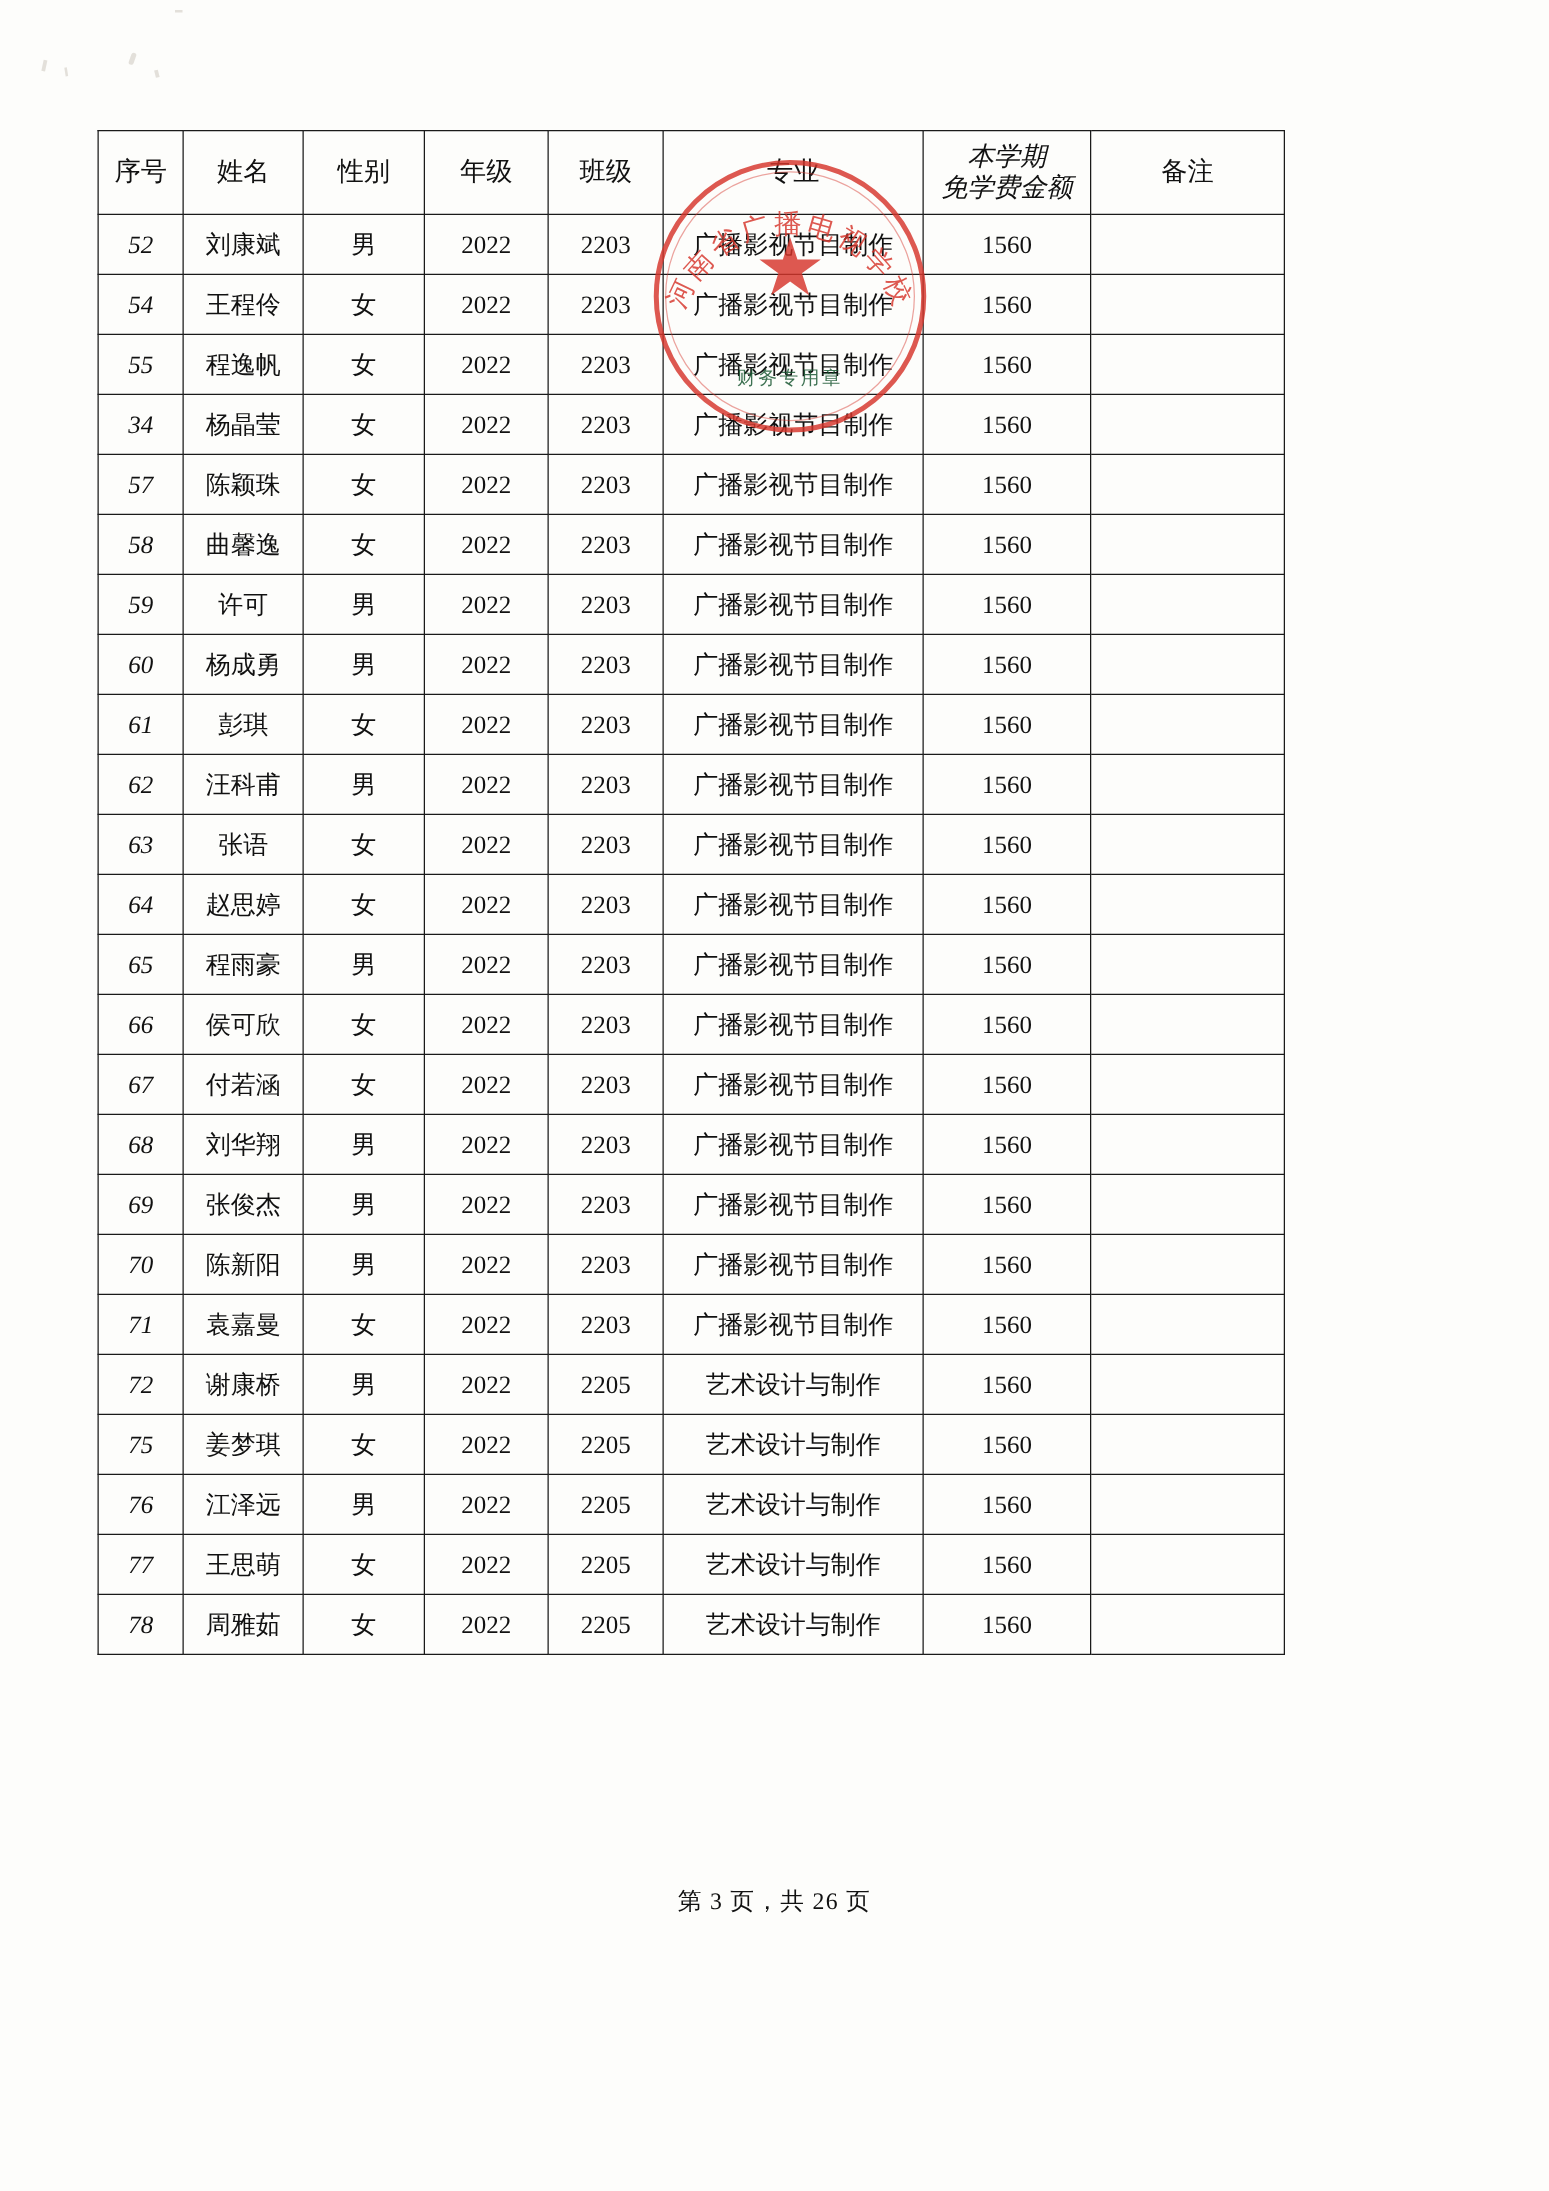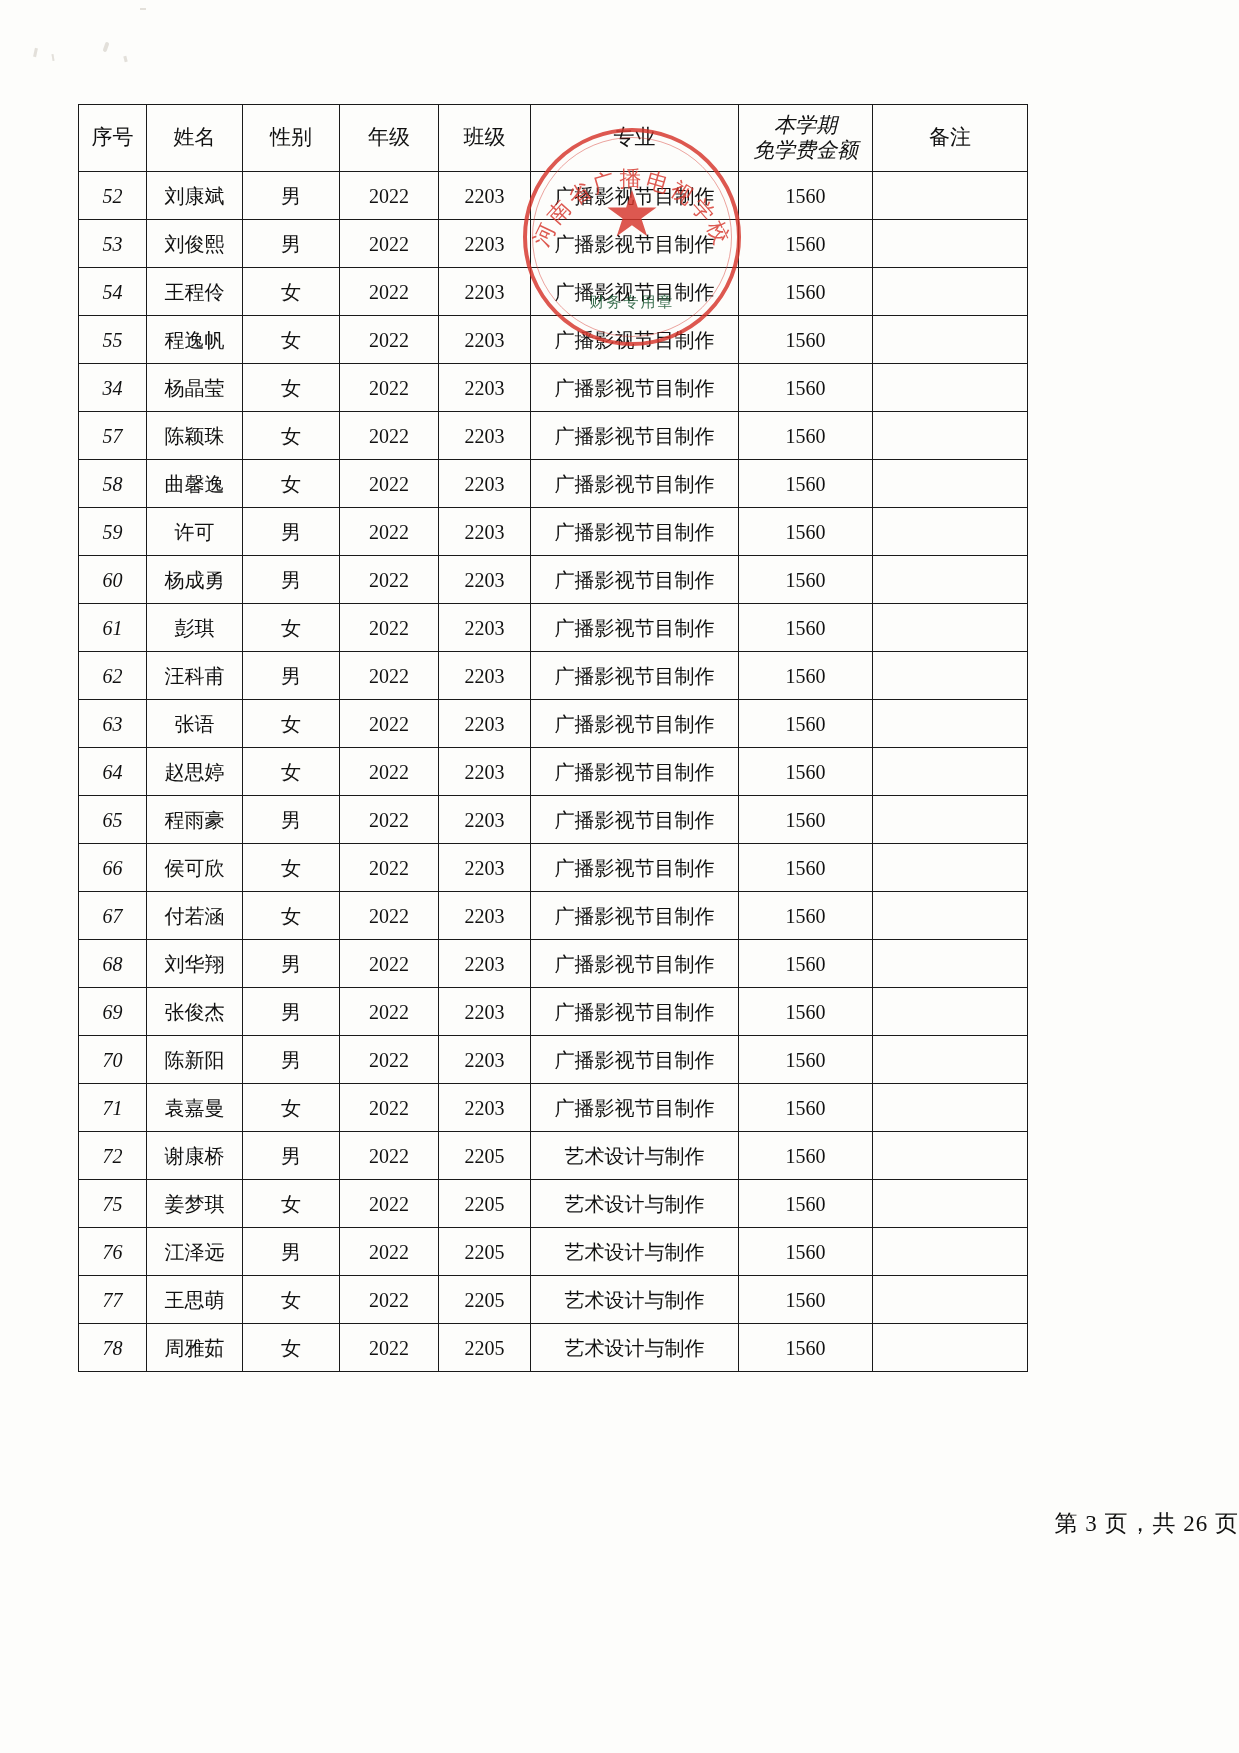--- a/index.html
+++ b/index.html
@@ -137,22 +137,22 @@
     color: #14532d;
     font-size: 15px;
     letter-spacing: 2px;
   }
 
   .footer {
     position: absolute;
     left: 0;
     right: 0;
     top: 1508px;
-    text-align: right;
-    font-size: 23px;
+    text-align: center;
+    font-size: 19px;
     letter-spacing: 1px;
   }
 </style>
 </head>
 <body>
 
 <div class="page">
 
   <span class="speck s1"></span>
   <span class="speck s2"></span>
@@ -192,30 +192,20 @@
             <td class="cell-idx">52</td>
             <td class="cell-name">刘康斌</td>
             <td class="cell-sex">男</td>
             <td class="cell-grade">2022</td>
             <td class="cell-class">2203</td>
             <td class="cell-major">广播影视节目制作</td>
             <td class="cell-amt">1560</td>
             <td class="cell-note"></td>
           </tr>
           <tr>
-            <td class="cell-idx">53</td>
-            <td class="cell-name">刘俊熙</td>
-            <td class="cell-sex">男</td>
-            <td class="cell-grade">2022</td>
-            <td class="cell-class">2203</td>
-            <td class="cell-major">广播影视节目制作</td>
-            <td class="cell-amt">1560</td>
-            <td class="cell-note"></td>
-          </tr>
-          <tr>
             <td class="cell-idx">54</td>
             <td class="cell-name">王程伶</td>
             <td class="cell-sex">女</td>
             <td class="cell-grade">2022</td>
             <td class="cell-class">2203</td>
             <td class="cell-major">广播影视节目制作</td>
             <td class="cell-amt">1560</td>
             <td class="cell-note"></td>
           </tr>
           <tr>

